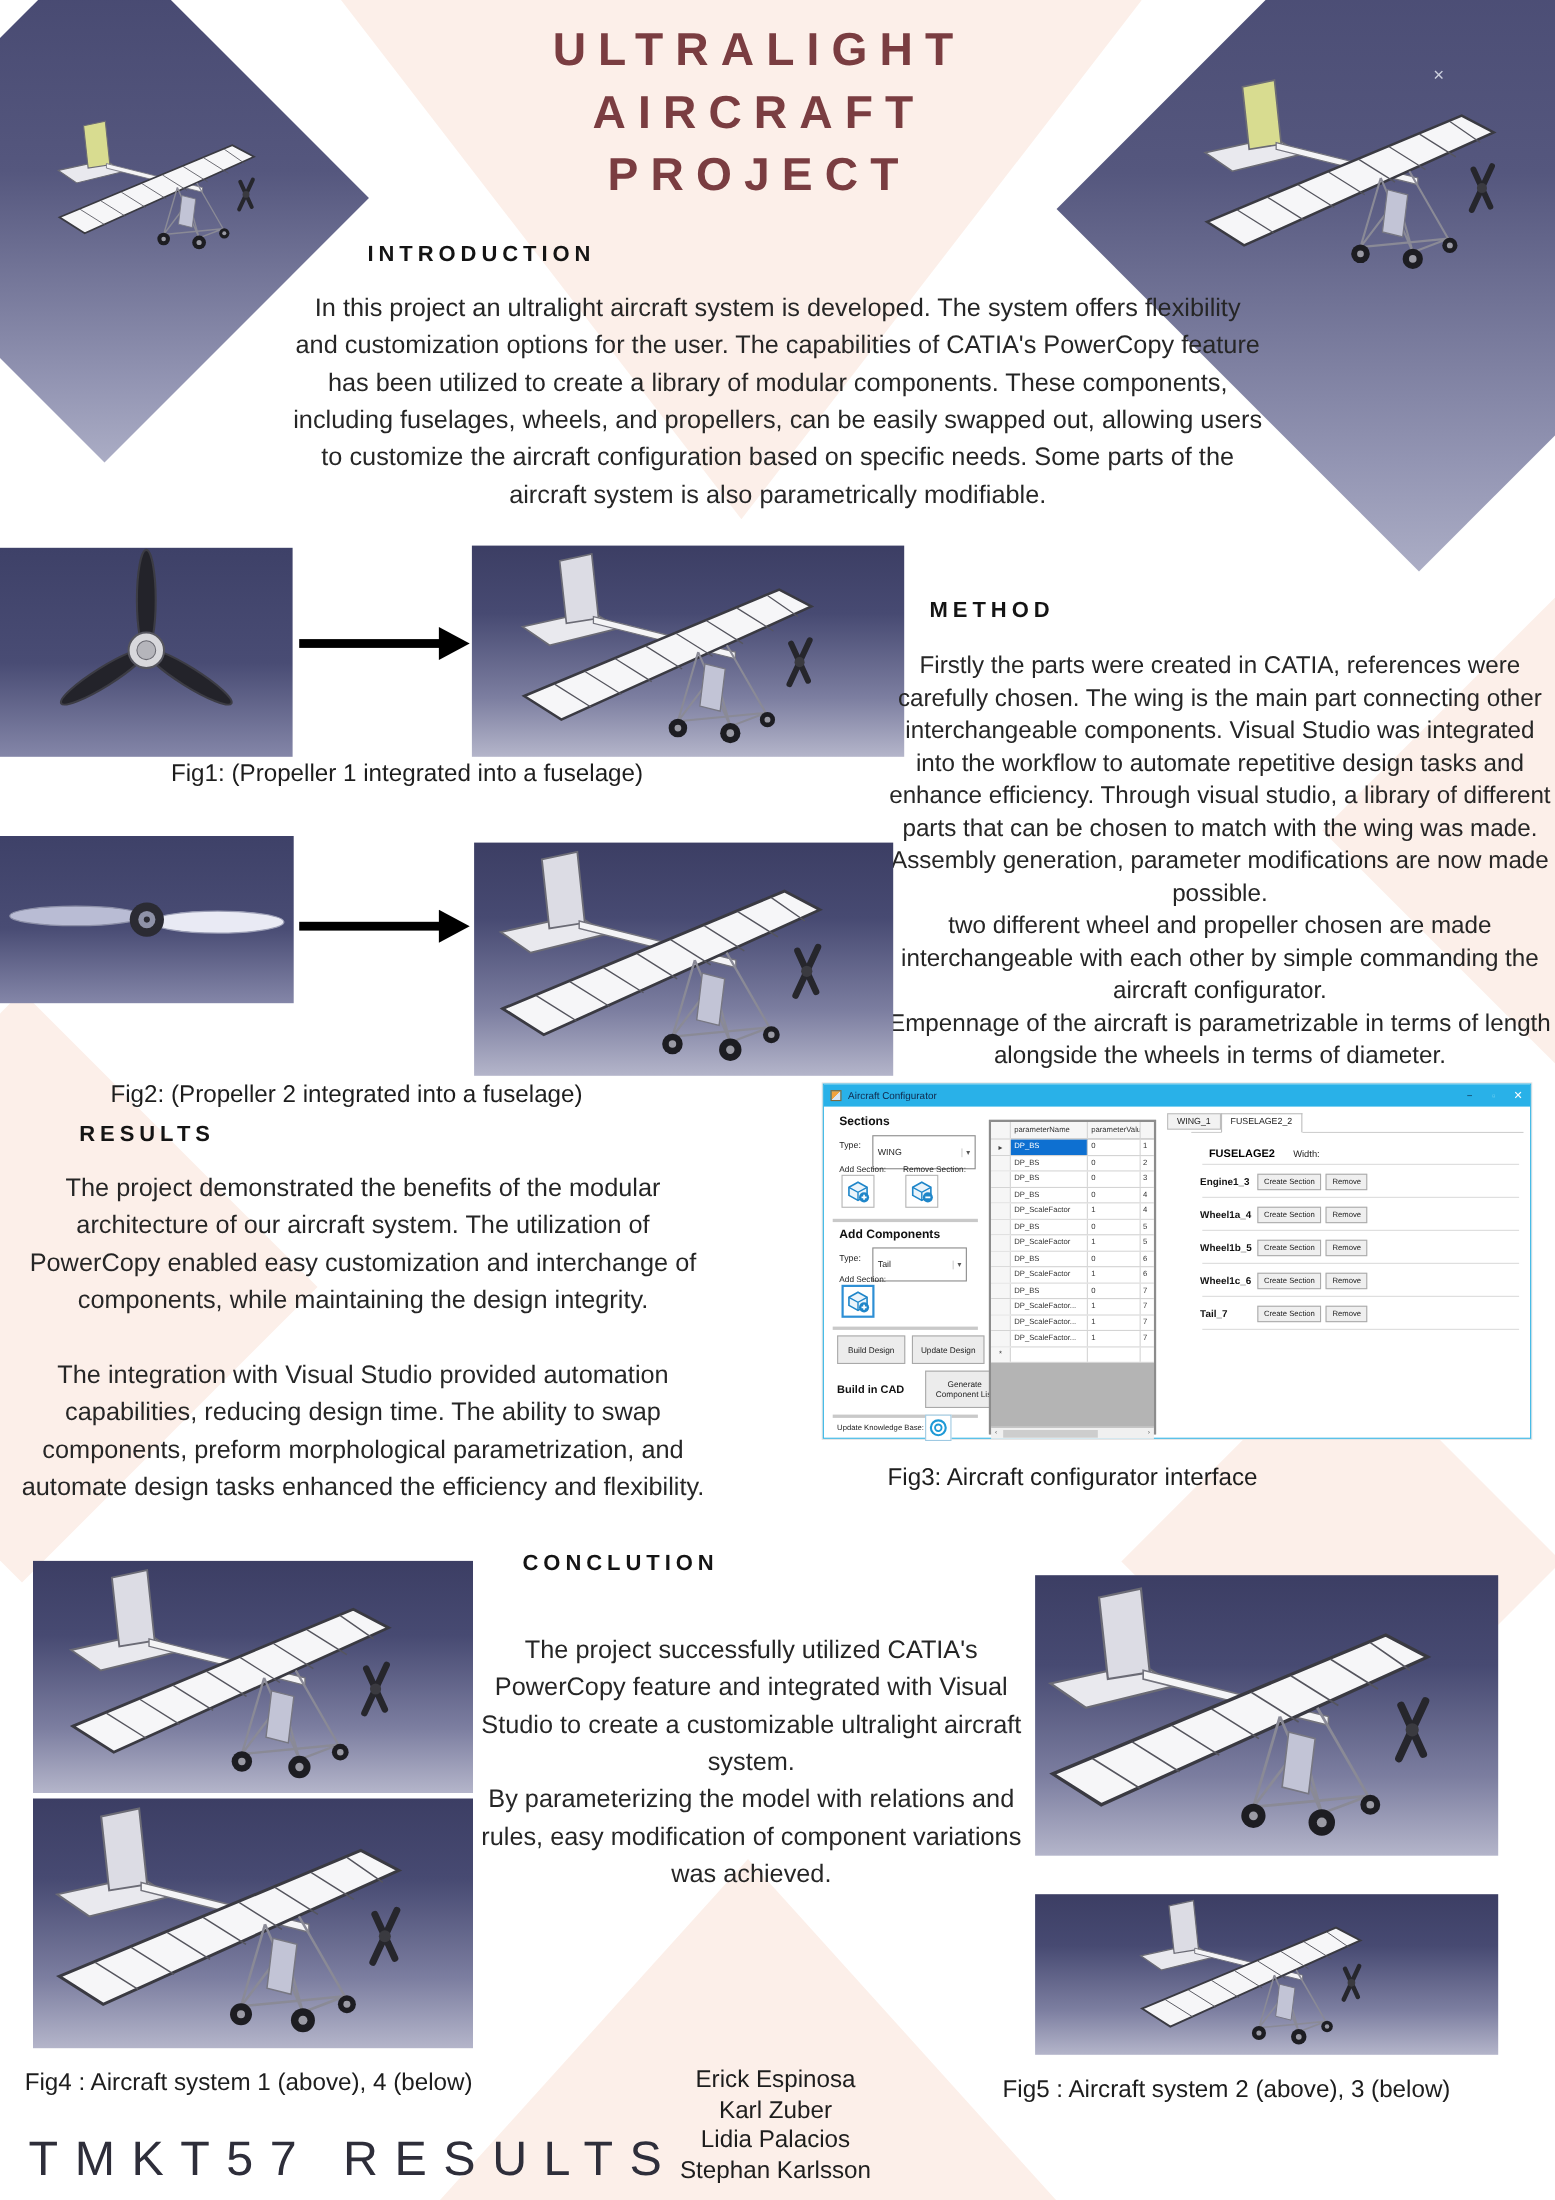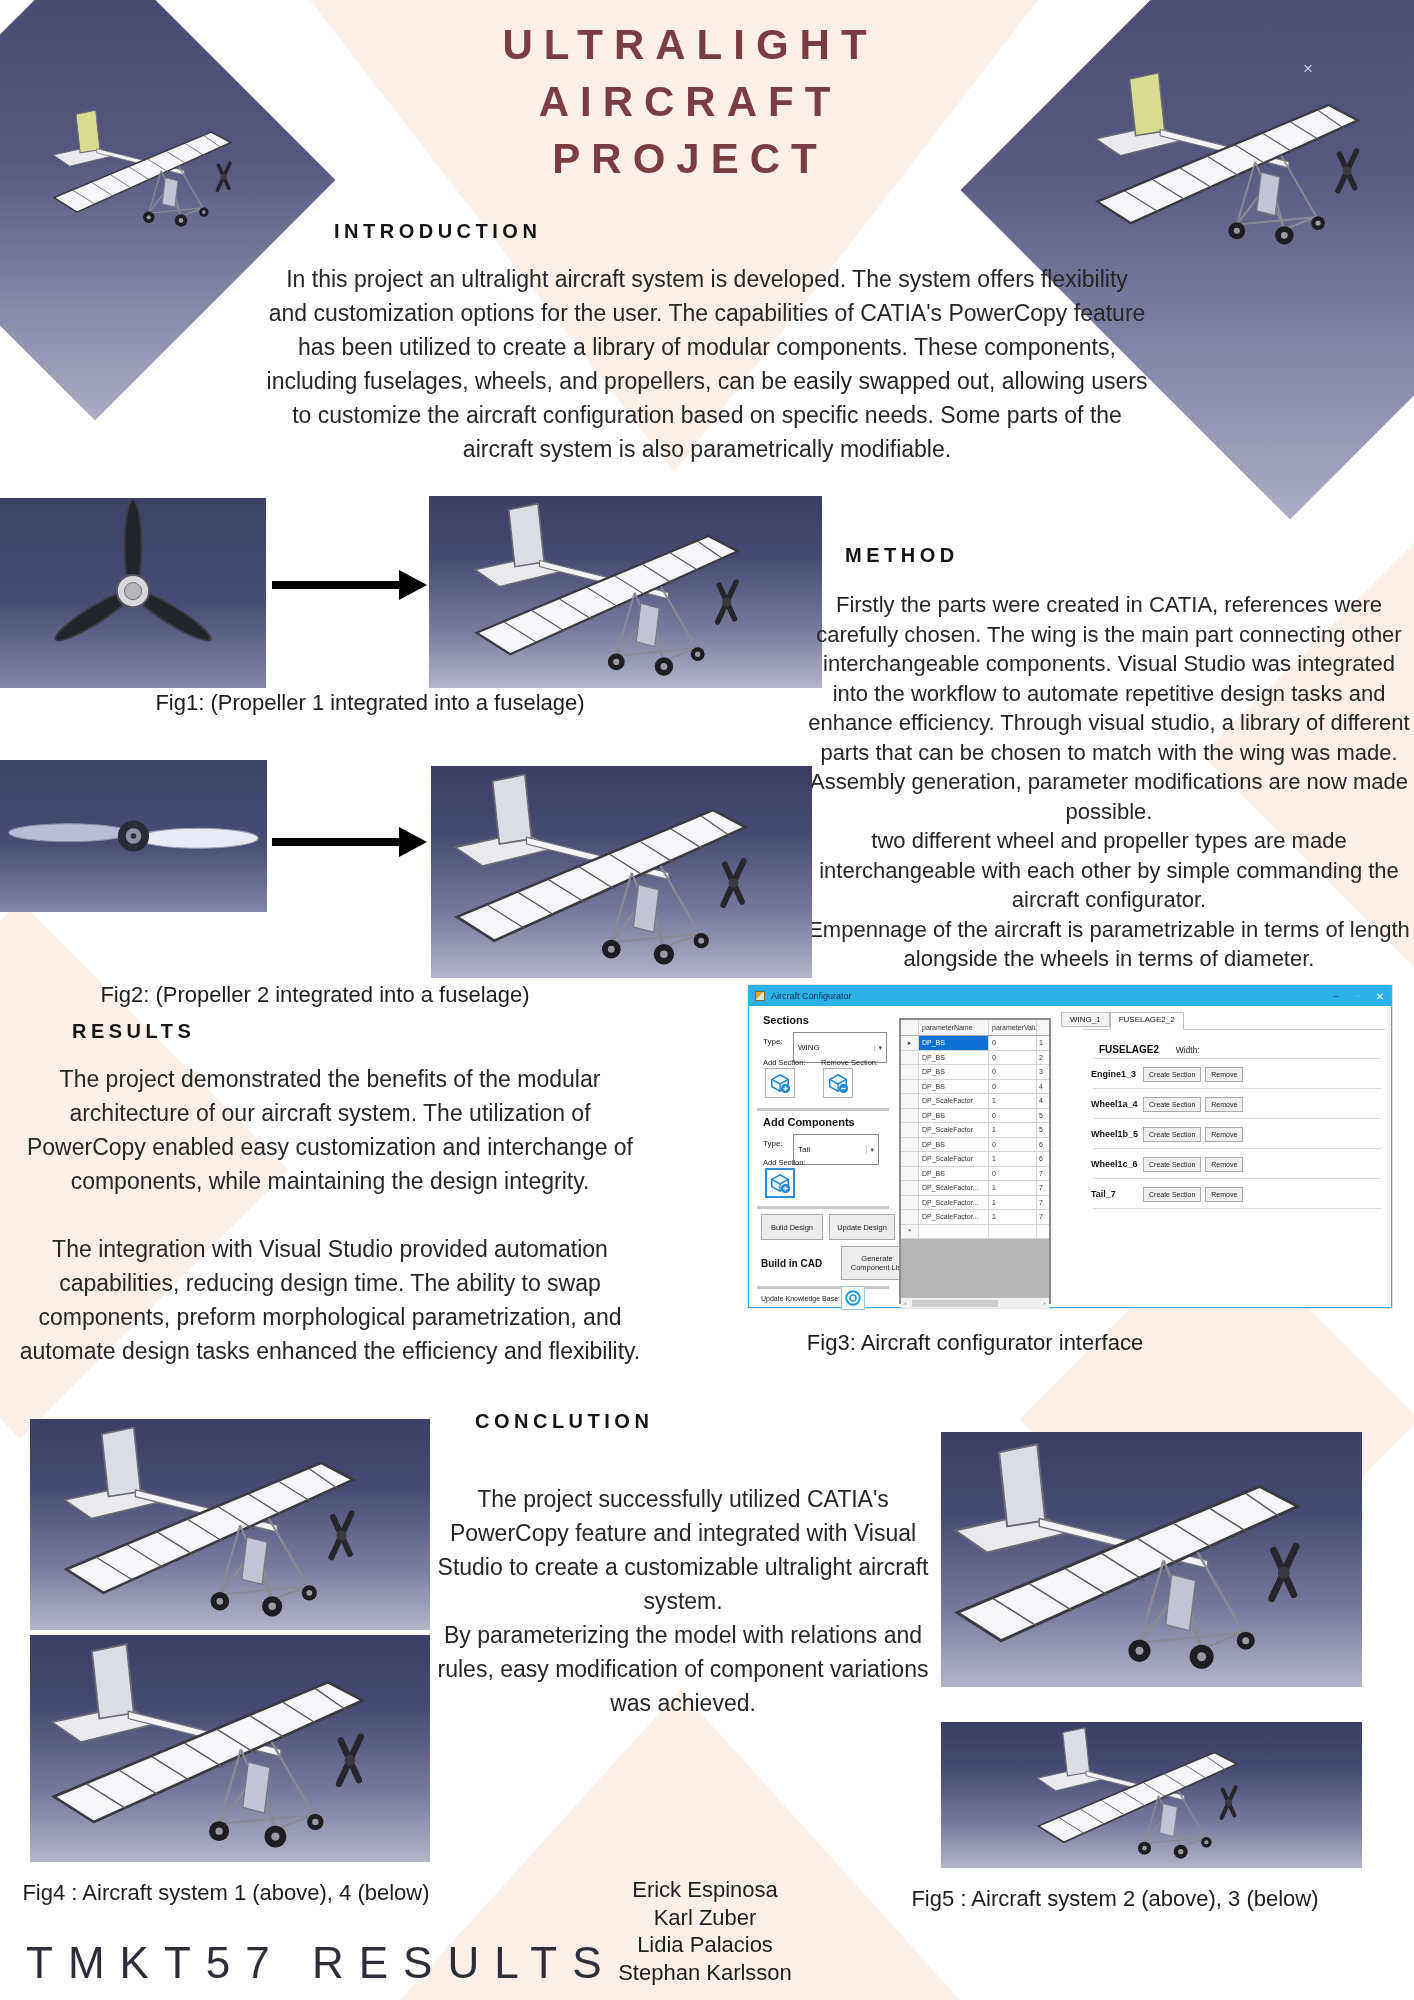--- a/index.html
+++ b/index.html
@@ -217,21 +217,21 @@
   <div class="cad" style="left:429px;top:496px;width:393px;height:192px;color:#dcdce4">
     <svg>
         <use href="#plane"></use>
       </svg>
   </div>
   <div class="caption" style="left:60px;top:690px;width:620px">Fig1: (Propeller 1 integrated into a fuselage)</div>
 
   <div class="sec-heading" style="left:845px;top:544px">METHOD</div>
   <div class="body-text" style="left:806px;top:590px;width:606px;font-size:22px;line-height:29.5px">
     <p>Firstly the parts were created in CATIA, references were carefully chosen. The wing is the main part connecting other interchangeable components. Visual Studio was integrated into the workflow to automate repetitive design tasks and enhance efficiency. Through visual studio, a library of different parts that can be chosen to match with the wing was made. Assembly generation, parameter modifications are now made possible.</p>
-    <p>two different wheel and propeller types are made interchangeable with each other by simple commanding the aircraft configurator.</p>
+    <p>two different wheel and propeller chosen are made interchangeable with each other by simple commanding the aircraft configurator.</p>
     <p>Empennage of the aircraft is parametrizable in terms of length alongside the wheels in terms of diameter.</p>
   </div>
 
   <div class="cad prop-box" style="left:0;top:760px;width:267px;height:152px">
     <svg>
         <use href="#prop2"></use>
       </svg>
   </div>
   <div class="arrow" style="left:272px;top:838px"></div>
   <div class="cad" style="left:431px;top:766px;width:381px;height:212px;color:#dcdce4">

